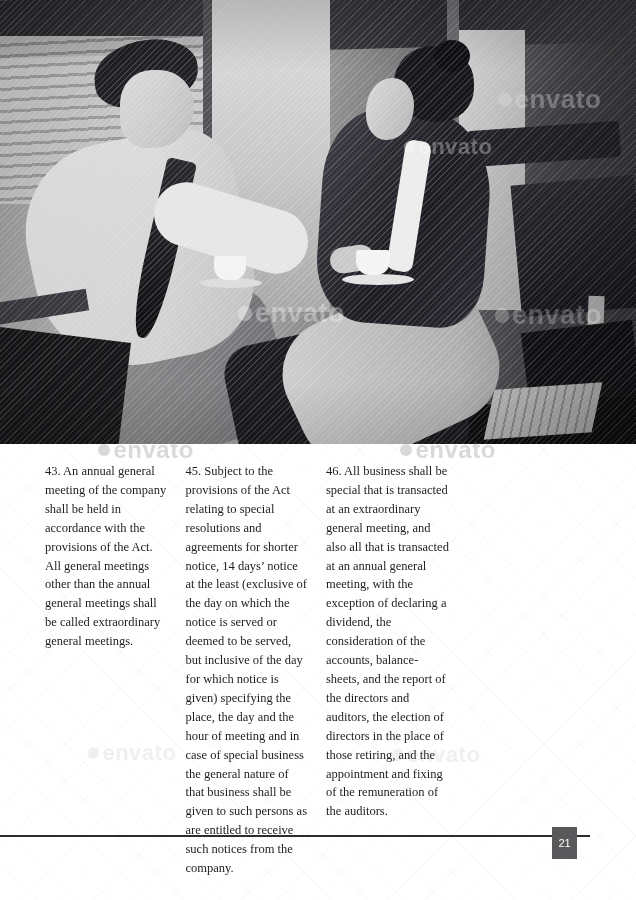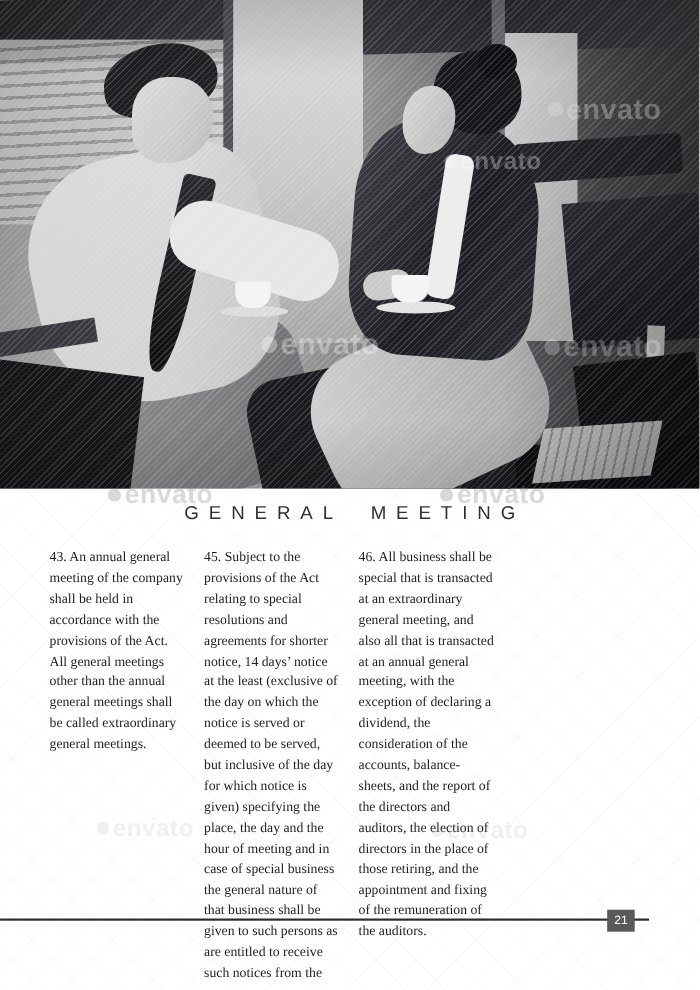--- a/index.html
+++ b/index.html
@@ -86,21 +86,21 @@
     margin:18px 46px 0 45px;
     display:grid; grid-template-columns:1fr 1fr 1fr 1fr; column-gap:17px;
     grid-template-rows:138px auto; align-items:start;
   }
   .para {
     font-size:12.5px; line-height:18.9px; color:#1d1d1d; text-align:left;
   }
 
   .rule { position:absolute; left:0; top:835px; width:590px; height:2px; background:#2c2c2c; }
   .page-num {
-    position:absolute; left:552px; top:827px; width:25px; height:20px;
+    position:absolute; left:552px; top:827px; width:25px; height:32px;
     background:#59595b; color:#ffffff;
     font-family:"Liberation Sans", sans-serif; font-size:11px;
     display:flex; align-items:center; justify-content:center;
   }
 </style>
 </head>
 <body>
 
 <div class="page">
 
@@ -174,21 +174,20 @@
     </span>
   <span class="wm wm7">
       <i class="wm-dot"></i>
       <span>envato</span>
     </span>
   <span class="wm wm8">
       <i class="wm-dot"></i>
       <span>envato</span>
     </span>
 
-  <h1 class="title">GENERAL MEETING</h1>
 
   <div class="content">
     <p class="para">43. An annual general meeting of the company shall be held in accordance with the provisions of the Act. All general meetings other than the annual general meetings shall be called extraordinary general meetings.</p>
     <p class="para">45. Subject to the provisions of the Act relating to special resolutions and agreements for shorter notice, 14 days’ notice at the least (exclusive of the day on which the notice is served or deemed to be served, but inclusive of the day for which notice is given) specifying the place, the day and the hour of meeting and in case of special business the general nature of that business shall be given to such persons as are entitled to receive such notices from the company.</p>
     <p class="para">46. All business shall be special that is transacted at an extraordinary general meeting, and also all that is transacted at an annual general meeting, with the exception of declaring a dividend, the consideration of the accounts, balance-sheets, and the report of the directors and auditors, the election of directors in the place of those retiring, and the appointment and fixing of the remuneration of the auditors.</p>
   </div>
 
   <div class="rule"></div>
   <div class="page-num">21</div>
 

